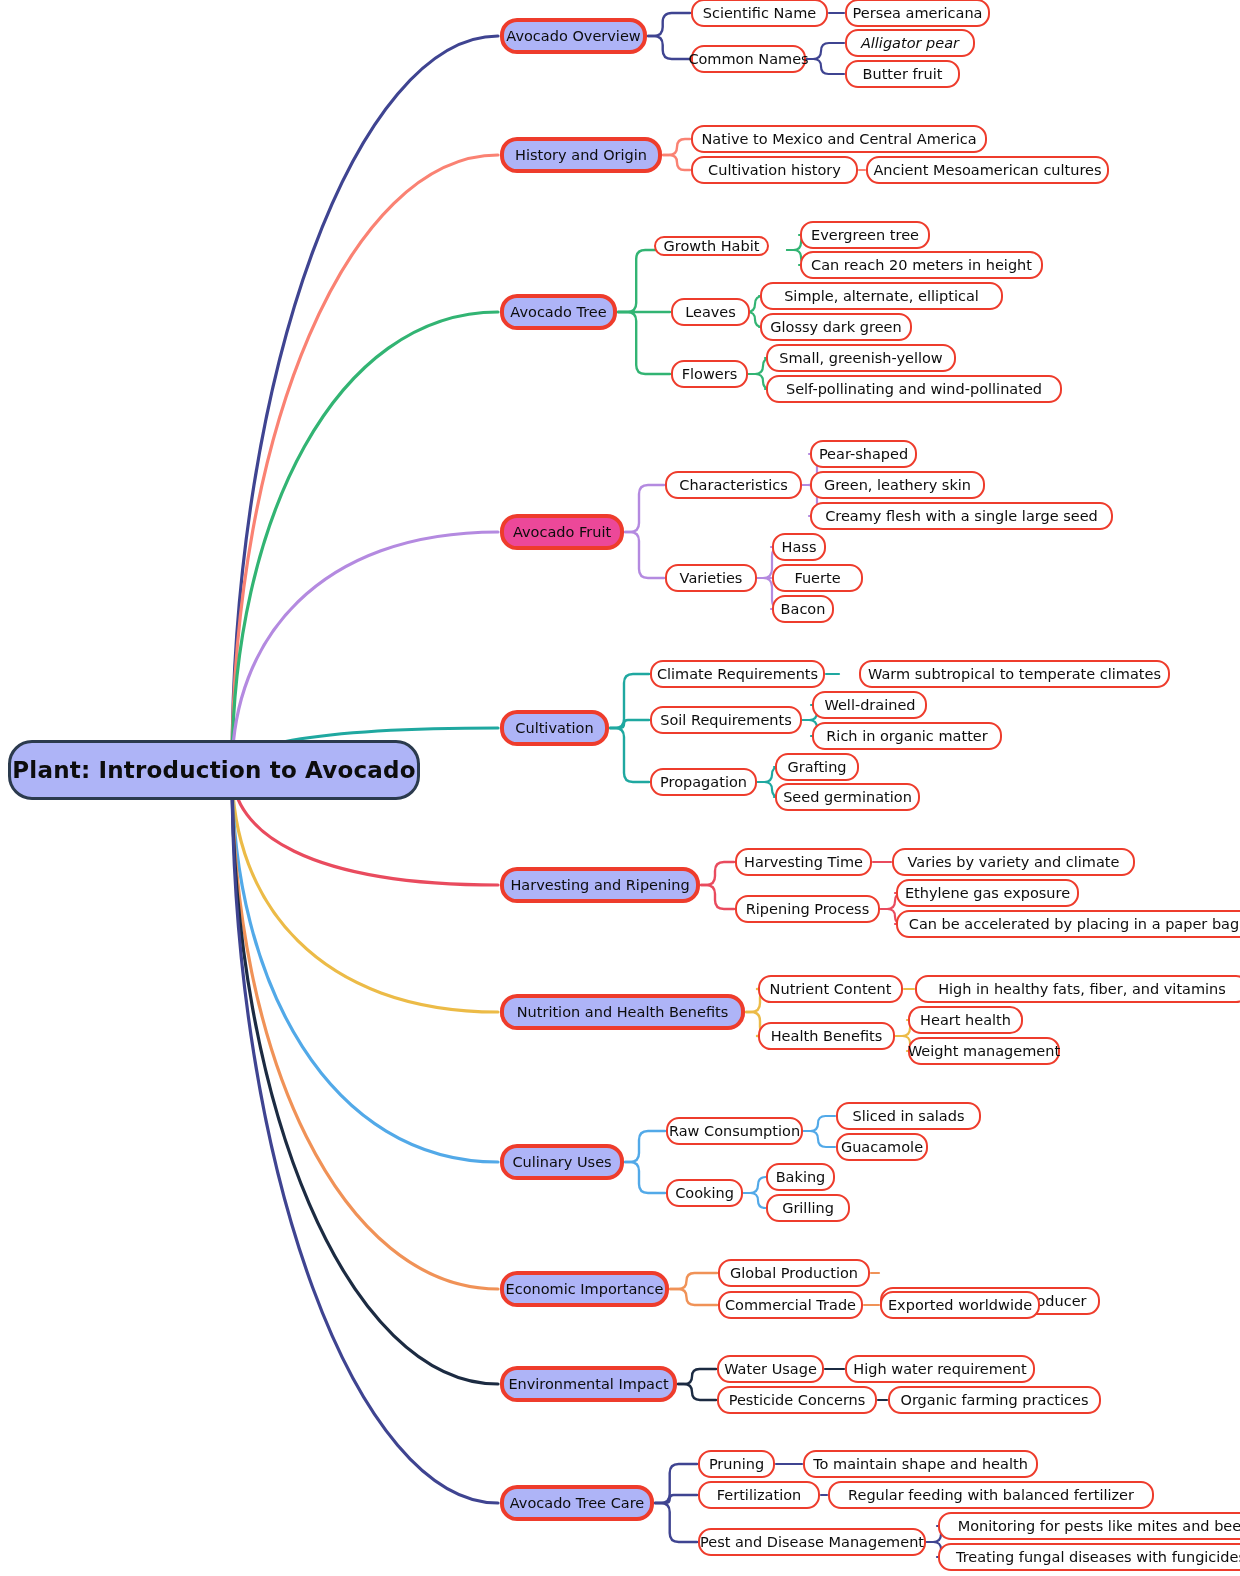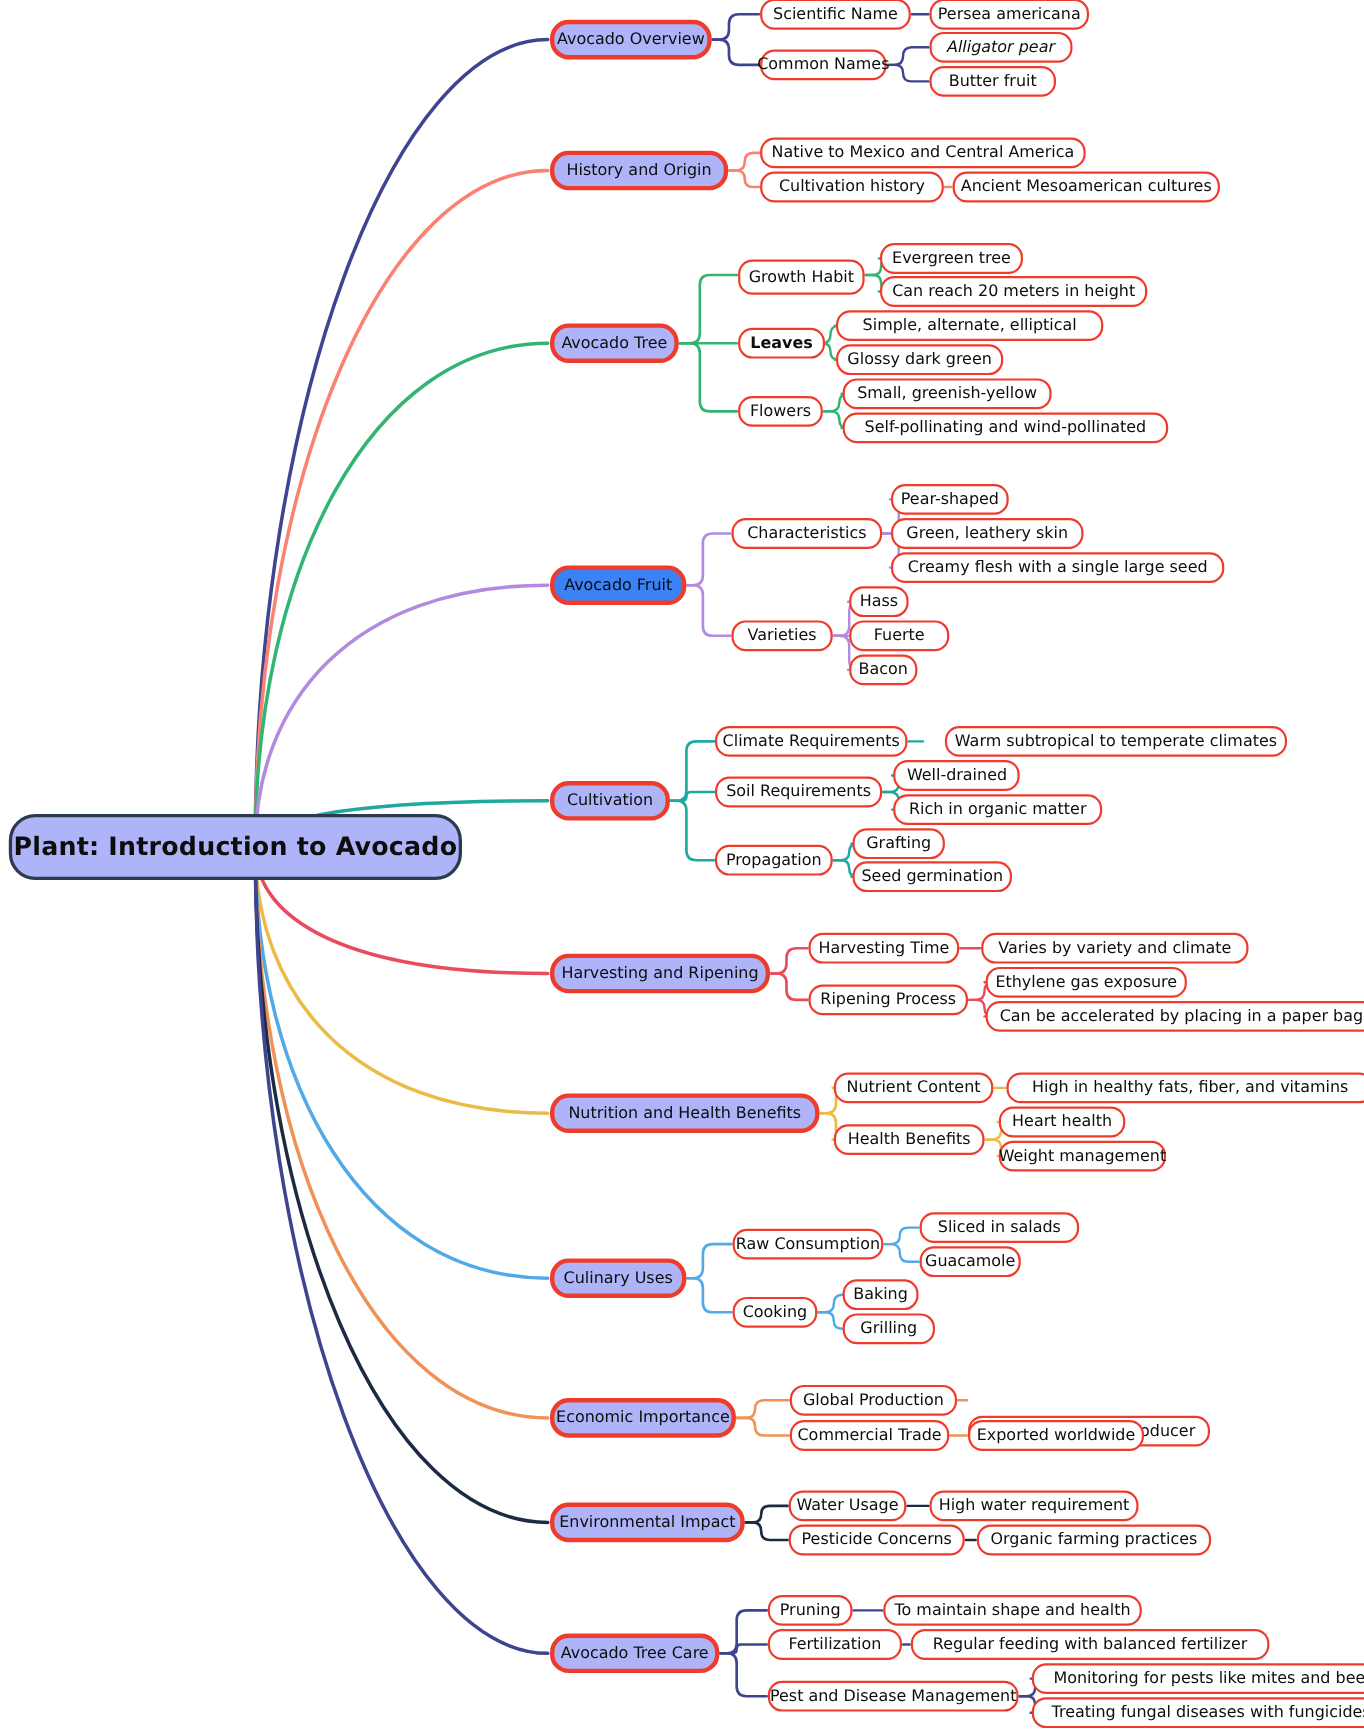--- a/index.html
+++ b/index.html
@@ -176,48 +176,48 @@
       </div>
       <div class="node l2" style="left: 691px; top: 156px; width: 167px; height: 28px; border-color: rgb(238, 60, 44);">
         <span>Cultivation history</span>
       </div>
       <div class="node l3" style="left: 866px; top: 156px; width: 243px; height: 28px; border-color: rgb(238, 60, 44);">
         <span>Ancient Mesoamerican cultures</span>
       </div>
       <div class="node l1" style="left: 500px; top: 294px; width: 117px; height: 36px; background: rgb(174, 180, 247); border-color: rgb(238, 60, 44);">
         <span>Avocado Tree</span>
       </div>
-      <div class="node l2" style="left: 671px; top: 236px; width: 115px; height: 32px; border-color: rgb(238, 60, 44);">
+      <div class="node l2" style="left: 654px; top: 236px; width: 115px; height: 20px; border-color: rgb(238, 60, 44);">
         <span>Growth Habit</span>
       </div>
       <div class="node l3" style="left: 800px; top: 221px; width: 130px; height: 28px; border-color: rgb(238, 60, 44);">
         <span>Evergreen tree</span>
       </div>
       <div class="node l3" style="left: 800px; top: 251px; width: 243px; height: 28px; border-color: rgb(238, 60, 44);">
         <span>Can reach 20 meters in height</span>
       </div>
-      <div class="node l2" style="left: 671px; top: 298px; width: 79px; height: 28px; border-color: rgb(238, 60, 44); font-weight: bold;">
+      <div class="node l2" style="left: 671px; top: 298px; width: 79px; height: 28px; border-color: rgb(238, 60, 44);">
         <span>Leaves</span>
       </div>
       <div class="node l3" style="left: 760px; top: 282px; width: 243px; height: 28px; border-color: rgb(238, 60, 44);">
         <span>Simple, alternate, elliptical</span>
       </div>
       <div class="node l3" style="left: 760px; top: 313px; width: 152px; height: 28px; border-color: rgb(238, 60, 44);">
         <span>Glossy dark green</span>
       </div>
       <div class="node l2" style="left: 671px; top: 360px; width: 77px; height: 28px; border-color: rgb(238, 60, 44);">
         <span>Flowers</span>
       </div>
       <div class="node l3" style="left: 766px; top: 344px; width: 190px; height: 28px; border-color: rgb(238, 60, 44);">
         <span>Small, greenish-yellow</span>
       </div>
       <div class="node l3" style="left: 766px; top: 375px; width: 296px; height: 28px; border-color: rgb(238, 60, 44);">
         <span>Self-pollinating and wind-pollinated</span>
       </div>
-      <div class="node l1" style="left: 500px; top: 514px; width: 124px; height: 36px; background: #3b82f6; border-color: rgb(238, 60, 44);">
+      <div class="node l1" style="left: 500px; top: 514px; width: 124px; height: 36px; background: #ec4899; border-color: rgb(238, 60, 44);">
         <span>Avocado Fruit</span>
       </div>
       <div class="node l2" style="left: 665px; top: 471px; width: 137px; height: 28px; border-color: rgb(238, 60, 44);">
         <span>Characteristics</span>
       </div>
       <div class="node l3" style="left: 810px; top: 440px; width: 107px; height: 28px; border-color: rgb(238, 60, 44);">
         <span>Pear-shaped</span>
       </div>
       <div class="node l3" style="left: 810px; top: 471px; width: 175px; height: 28px; border-color: rgb(238, 60, 44);">
         <span>Green, leathery skin</span>

